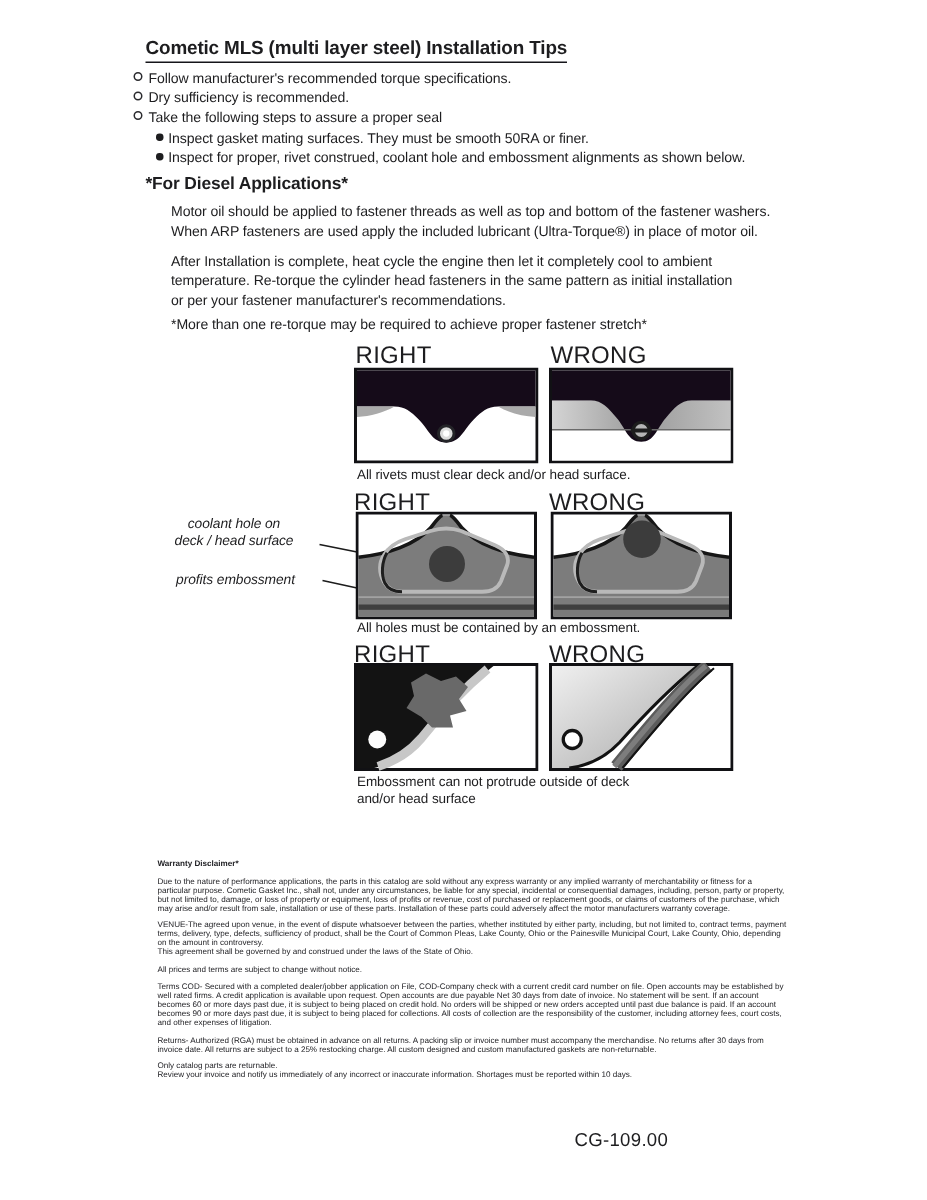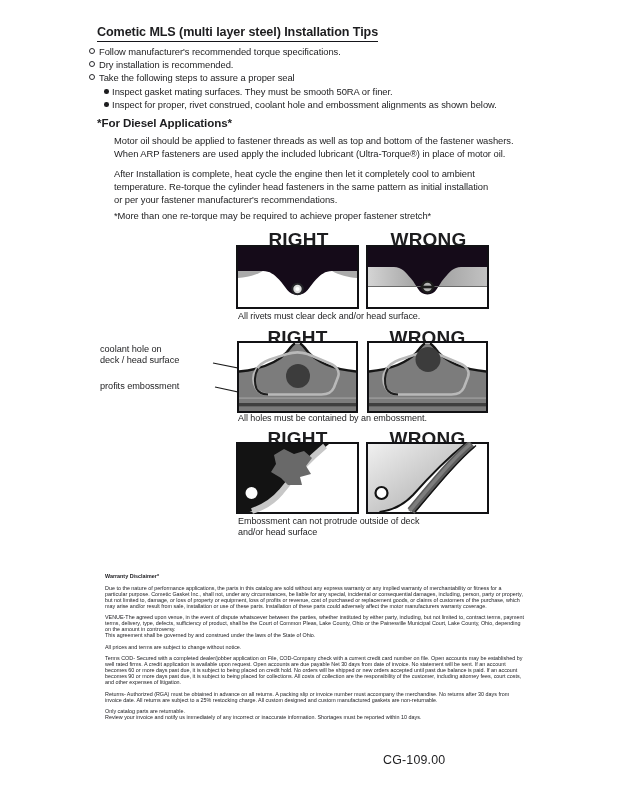--- a/index.html
+++ b/index.html
@@ -16,44 +16,44 @@
   .body-txt{font-size:9.4px;line-height:13.2px;letter-spacing:-0.05px;white-space:pre-line;margin-left:17px;}
   #bullets{left:89px;top:45px;font-size:9.4px;line-height:13.2px;letter-spacing:-0.05px;}
   .b-row{display:flex;align-items:baseline;}
   .b-sub{margin-left:15px;}
   .b-ring{width:4px;height:4px;border:1px solid #2a2a2e;border-radius:50%;margin-right:4px;position:relative;top:-1px;flex:0 0 auto;}
   .b-dot{width:4.6px;height:4.6px;background:#1d1d1f;border-radius:50%;margin-right:3.5px;position:relative;top:-1px;flex:0 0 auto;}
   #diesel-h{left:97px;top:116px;font-size:11.6px;font-weight:bold;letter-spacing:-0.1px;}
   #para1{left:97px;top:134px;width:450px;}
   #para2{left:97px;top:167px;width:450px;}
   #note{left:97px;top:209px;width:450px;}
-  .rw-label{font-size:19px;font-weight:bold;text-align:center;width:123px;letter-spacing:0.2px;}
+  .rw-label{font-size:16px;font-weight:normal;width:123px;letter-spacing:0.2px;}
   .caption{font-size:9px;font-weight:normal;letter-spacing:-0.05px;white-space:pre-line;line-height:10.8px;}
-  .side-label{font-size:9.2px;line-height:11.2px;text-align:left;white-space:pre-line;letter-spacing:-0.05px;}
+  .side-label{font-size:9.2px;line-height:11.2px;text-align:center;white-space:pre-line;letter-spacing:-0.05px;font-style:italic;}
   #legal{left:105px;top:573px;width:420px;font-size:5.4px;line-height:6px;color:#222226;}
   #legal p{margin:0 0 5.4px 0;}
   #legal .lg-h{font-weight:bold;margin-bottom:6px;}
   #page-code{left:383px;top:753px;font-size:12.4px;letter-spacing:0.2px;}
   svg{display:block;}
 </style>
 </head>
 <body>
 
 <div id="page">
 
   <div id="title" class="abs">Cometic MLS (multi layer steel) Installation Tips</div>
 
   <div id="bullets" class="abs">
     <div class="b-row">
         <span class="b-ring"></span>
         <span>Follow manufacturer's recommended torque specifications.</span>
       </div>
     <div class="b-row">
         <span class="b-ring"></span>
-        <span>Dry installation is recommended.</span>
+        <span>Dry sufficiency is recommended.</span>
       </div>
     <div class="b-row">
         <span class="b-ring"></span>
         <span>Take the following steps to assure a proper seal</span>
       </div>
     <div class="b-row b-sub">
         <span class="b-dot"></span>
         <span>Inspect gasket mating surfaces.  They must be smooth 50RA or finer.</span>
       </div>
     <div class="b-row b-sub">

